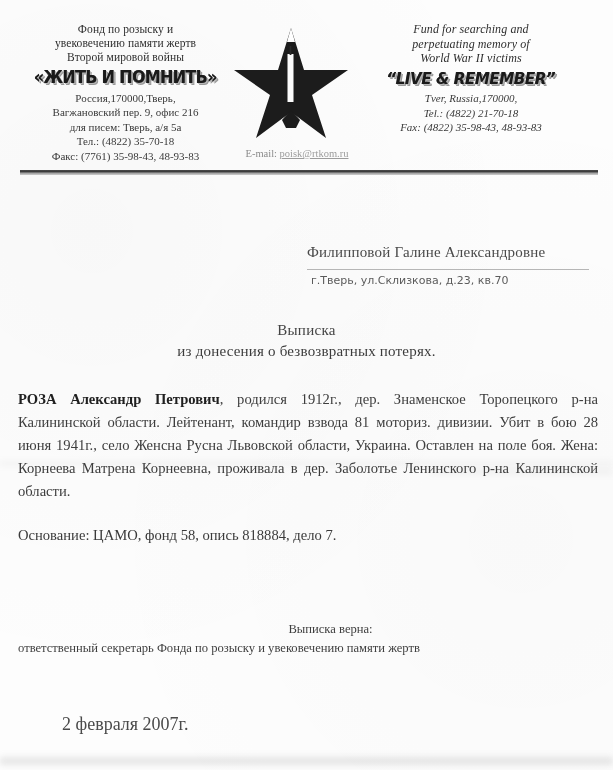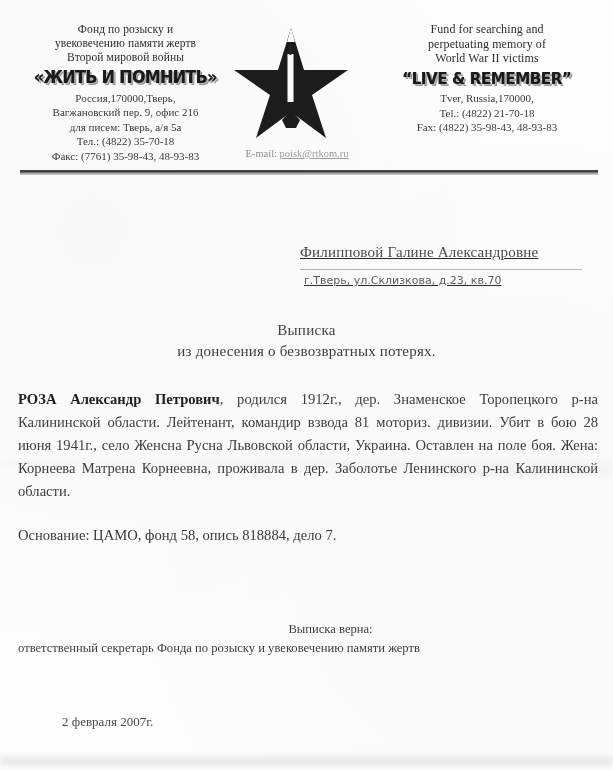--- a/index.html
+++ b/index.html
@@ -34,21 +34,21 @@
     width: 580px;
     height: 148px;
   }
   .lh-col {
     position: absolute;
     top: 0;
     text-align: center;
     line-height: 1.22;
   }
   .lh-left  { left: 0;   width: 215px; }
-  .lh-right { right: 0;  width: 222px; }
+  .lh-right { right: 16px;  width: 222px; font-style: italic; }
 
   .lh-title-line {
     font-size: 11.5px;
     color: #2e2e2e;
     letter-spacing: 0.1px;
     white-space: nowrap;
   }
   .lh-right .lh-title-line { font-size: 12px; }
 
   .lh-logo {
@@ -104,24 +104,23 @@
     top: 170px;
     width: 578px;
     height: 5px;
     background: linear-gradient(to bottom,
        #4a4a4a 0%, #3a3a3a 35%, #9b9b9b 60%, #cfcfcf 100%);
   }
 
   
   .addressee {
     position: absolute;
-    left: 300px;
+    left: 307px;
     top: 244px;
     width: 300px;
-    text-decoration: underline;
   }
   .addressee-name {
     font-size: 15px;
     color: #4a4a4a;
     white-space: nowrap;
     letter-spacing: 0.2px;
   }
   .addressee-rule {
     margin: 8px 0 4px 0;
     width: 282px;
@@ -205,21 +204,21 @@
     left: 480px;
     top: 5px;
     font-size: 13.5px;
     color: #3a3a3a;
     white-space: nowrap;
   }
   .date-line {
     position: absolute;
     left: 62px;
     top: 714px;
-    font-size: 13px;
+    font-size: 18px;
     color: #4a4a4a;
   }
   .smudge {
     position: absolute;
     pointer-events: none;
     background: rgba(120,120,120,0.10);
     filter: blur(3px);
   }
 </style>
 </head>

